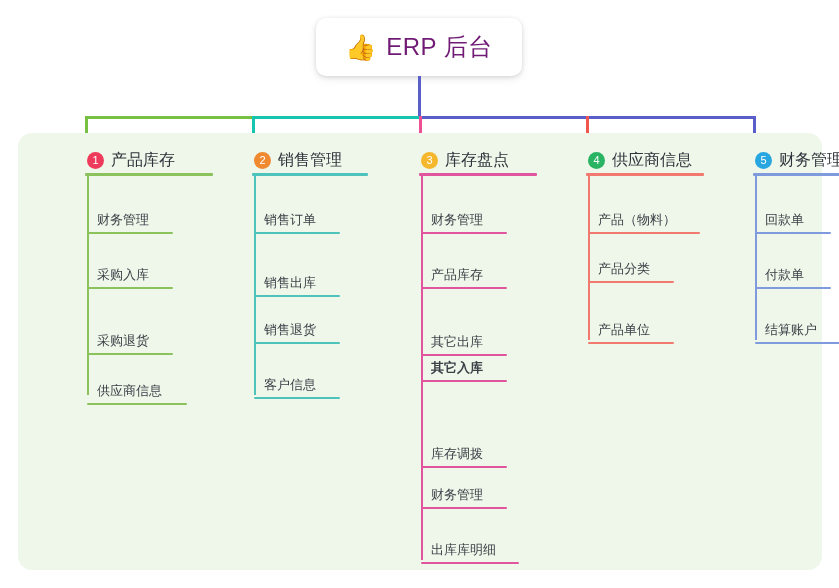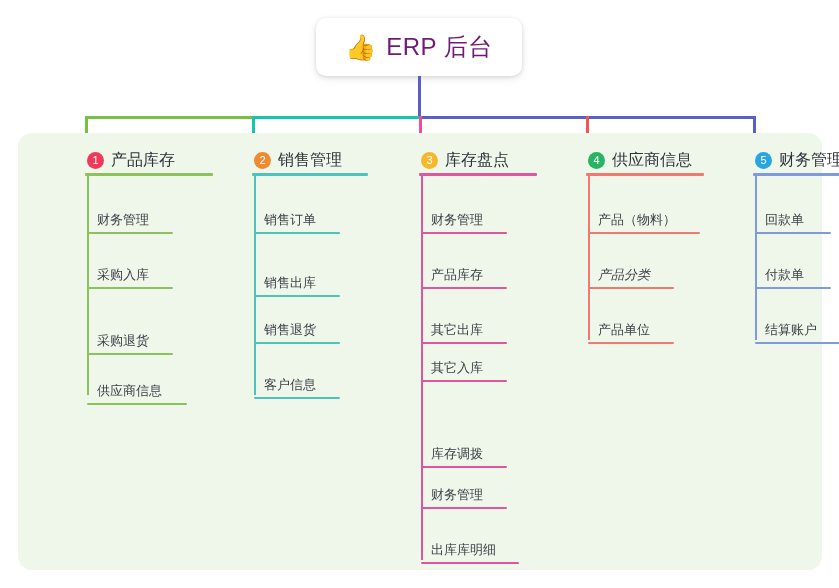--- a/index.html
+++ b/index.html
@@ -136,25 +136,25 @@
           <div class="head-rule" style="top: 40px; background: rgb(224, 85, 157); width: 118px;"></div>
           <div class="spine" style="left: 20px; top: 40px; height: 387px; background: rgb(224, 85, 157);"></div>
           <div class="leaf" style="left: 20px; top: 46px; width: 98px; height: 55px;">
             <span class="leaf-label">财务管理</span>
             <div class="leaf-rule" style="width: 86px; background: rgb(224, 85, 157);"></div>
           </div>
           <div class="leaf" style="left: 20px; top: 101px; width: 98px; height: 55px; padding-left: 16px;">
             <span class="leaf-label">产品库存</span>
             <div class="leaf-rule" style="width: 86px; background: rgb(224, 85, 157);"></div>
           </div>
-          <div class="leaf" style="left: 20px; top: 156px; width: 98px; height: 55px;">
+          <div class="leaf" style="left: 20px; top: 156px; width: 98px; height: 67px;">
             <span class="leaf-label">其它出库</span>
             <div class="leaf-rule" style="width: 86px; background: rgb(224, 85, 157);"></div>
           </div>
-          <div class="leaf" style="left: 20px; top: 211px; width: 98px; height: 38px;">
+          <div class="leaf" style="left: 20px; top: 211px; width: 98px; height: 38px; font-weight: bold;">
             <span class="leaf-label">其它入库</span>
             <div class="leaf-rule" style="width: 86px; background: rgb(224, 85, 157);"></div>
           </div>
           <div class="leaf" style="left: 20px; top: 266px; width: 98px; height: 69px; padding-left: 33px;">
             <span class="leaf-label">库存调拨</span>
             <div class="leaf-rule" style="width: 86px; background: rgb(224, 85, 157);"></div>
           </div>
           <div class="leaf" style="left: 20px; top: 321px; width: 98px; height: 55px;">
             <span class="leaf-label">财务管理</span>
             <div class="leaf-rule" style="width: 86px; background: rgb(224, 85, 157);"></div>
@@ -168,21 +168,21 @@
           <div class="col-head" style="position: absolute; top: 12px;">
             <span class="badge" style="background: rgb(41, 180, 99);">4</span>
             <span class="col-title">供应商信息</span>
           </div>
           <div class="head-rule" style="top: 40px; background: rgb(242, 121, 111); width: 118px;"></div>
           <div class="spine" style="left: 20px; top: 40px; height: 167px; background: rgb(242, 121, 111);"></div>
           <div class="leaf" style="left: 20px; top: 46px; width: 124px; height: 55px; text-align: right;">
             <span class="leaf-label">产品（物料）</span>
             <div class="leaf-rule" style="width: 112px; background: rgb(242, 121, 111);"></div>
           </div>
-          <div class="leaf" style="left: 20px; top: 101px; width: 98px; height: 55px; font-style: italic;">
+          <div class="leaf" style="left: 20px; top: 95px; width: 98px; height: 55px;">
             <span class="leaf-label">产品分类</span>
             <div class="leaf-rule" style="width: 86px; background: rgb(242, 121, 111);"></div>
           </div>
           <div class="leaf" style="left: 20px; top: 156px; width: 98px; height: 55px;">
             <span class="leaf-label">产品单位</span>
             <div class="leaf-rule" style="width: 86px; background: rgb(242, 121, 111);"></div>
           </div>
         </div>
         <div class="col" style="left: 717px;">
           <div class="col-head" style="position: absolute; top: 12px;">

